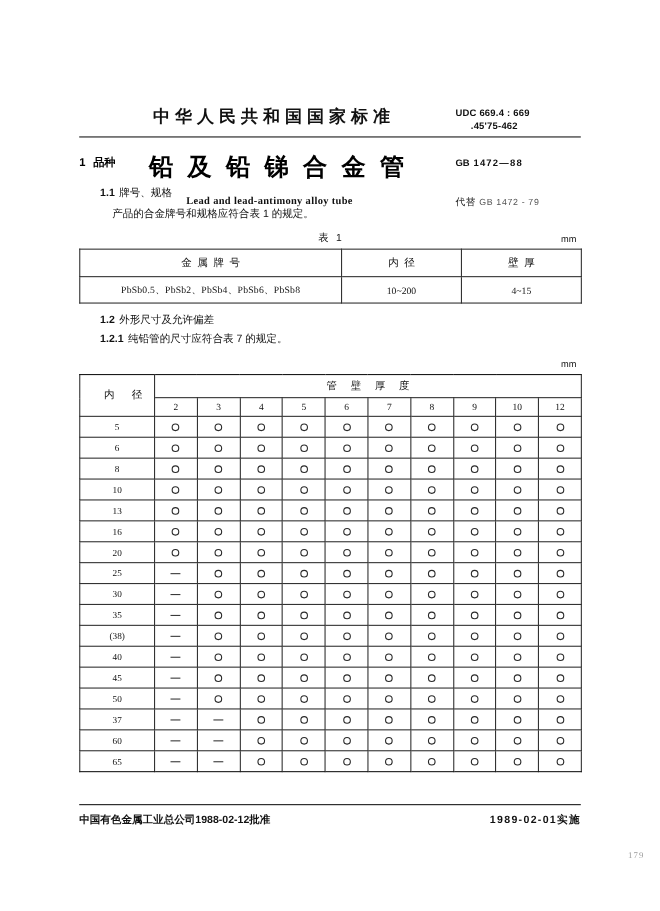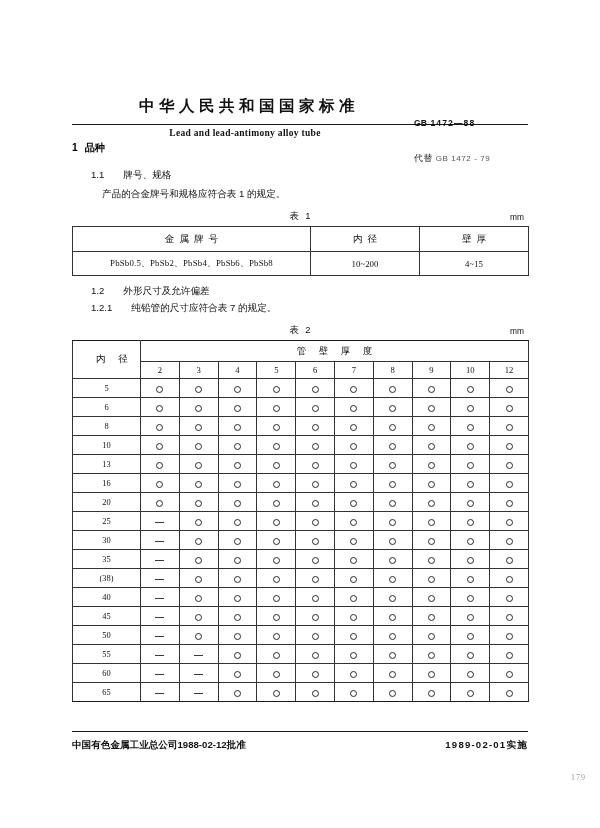--- a/index.html
+++ b/index.html
@@ -120,21 +120,21 @@
     color: #000;
   }
   .h1 .num { margin-right: 7px; }
   .h2 {
     font-family: "Liberation Sans", "DejaVu Sans", sans-serif;
     font-size: 9.6px;
     margin-top: 14px;
     margin-left: 19px;
     color: #111;
   }
-  .h2 .num { margin-right: 19px; }
+  .h2 .num { margin-right: 4px; font-weight: bold; }
   .h2b { margin-top: 9px; }
   .sub {
     font-family: "Liberation Sans", "DejaVu Sans", sans-serif;
     font-size: 9.6px;
     margin-top: 6px;
     margin-left: 30px;
     color: #111;
   }
 
   
@@ -194,21 +194,21 @@
     width: 100%;
     table-layout: fixed;
   }
   table.t2 th, table.t2 td {
     border: 0.8px solid #333;
     text-align: center;
     color: #111;
     font-weight: normal;
   }
   table.t2 .hd-id {
-    font-family: Liberation Sans, sans-serif;
+    font-family: Liberation Mono, monospace;
     font-size: 9.6px;
     letter-spacing: 5px;
     padding-left: 17px;
     width: 68px;
   }
   table.t2 .hd-wall {
     font-family: "Liberation Sans", "DejaVu Sans", sans-serif;
     font-size: 9.4px;
     letter-spacing: 5px;
     padding: 4px 0 3px 5px;
@@ -279,23 +279,28 @@
 </style>
 </head>
 <body>
 
 <div id="page">
 
   <div class="content">
 
     <div class="masthead">
       <div class="nat-std">中华人民共和国国家标准</div>
+      <div class="doc-title">铅及铅锑合金管</div>
       <div class="doc-title-en">Lead and lead-antimony alloy tube</div>
 
       <div class="code-block">
+        <div class="code-udc">
+          <span>UDC 669.4 : 669</span>
+          <span class="l2">.45'75-462</span>
+        </div>
         <div class="code-gb">
           <span class="pfx">GB</span>
           <span>1472—88</span>
         </div>
         <div class="code-replace">
           <span class="cn">代替</span>
           <span>GB 1472 - 79</span>
         </div>
       </div>
     </div>
@@ -340,21 +345,20 @@
     </table>
 
     <div class="h2 h2b">
       <span class="num">1.2</span><span>外形尺寸及允许偏差</span>
     </div>
     <div class="h2" style="margin-top:4px">
       <span class="num">1.2.1</span><span>纯铅管的尺寸应符合表 7 的规定。</span>
     </div>
 
     <div class="tbl-head">
-      <div class="tbl-cap">表 2</div>
       <div class="tbl-unit">mm</div>
     </div>
 
     <table class="t t2" id="table2">
         <colgroup>
           <col style="width: 68px;">
           <col style="width: 38.8px;">
           <col style="width: 38.8px;">
           <col style="width: 38.8px;">
           <col style="width: 38.8px;">
@@ -560,21 +564,21 @@
             <td class="cell"><span class="mark-o"></span></td>
             <td class="cell"><span class="mark-o"></span></td>
             <td class="cell"><span class="mark-o"></span></td>
             <td class="cell"><span class="mark-o"></span></td>
             <td class="cell"><span class="mark-o"></span></td>
             <td class="cell"><span class="mark-o"></span></td>
             <td class="cell"><span class="mark-o"></span></td>
             <td class="cell"><span class="mark-o"></span></td>
           </tr>
           <tr>
-            <td class="rowlabel">55</td>
+            <td class="rowlabel">37</td>
             <td class="cell"><span class="mark-d"></span></td>
             <td class="cell"><span class="mark-d"></span></td>
             <td class="cell"><span class="mark-o"></span></td>
             <td class="cell"><span class="mark-o"></span></td>
             <td class="cell"><span class="mark-o"></span></td>
             <td class="cell"><span class="mark-o"></span></td>
             <td class="cell"><span class="mark-o"></span></td>
             <td class="cell"><span class="mark-o"></span></td>
             <td class="cell"><span class="mark-o"></span></td>
             <td class="cell"><span class="mark-o"></span></td>

